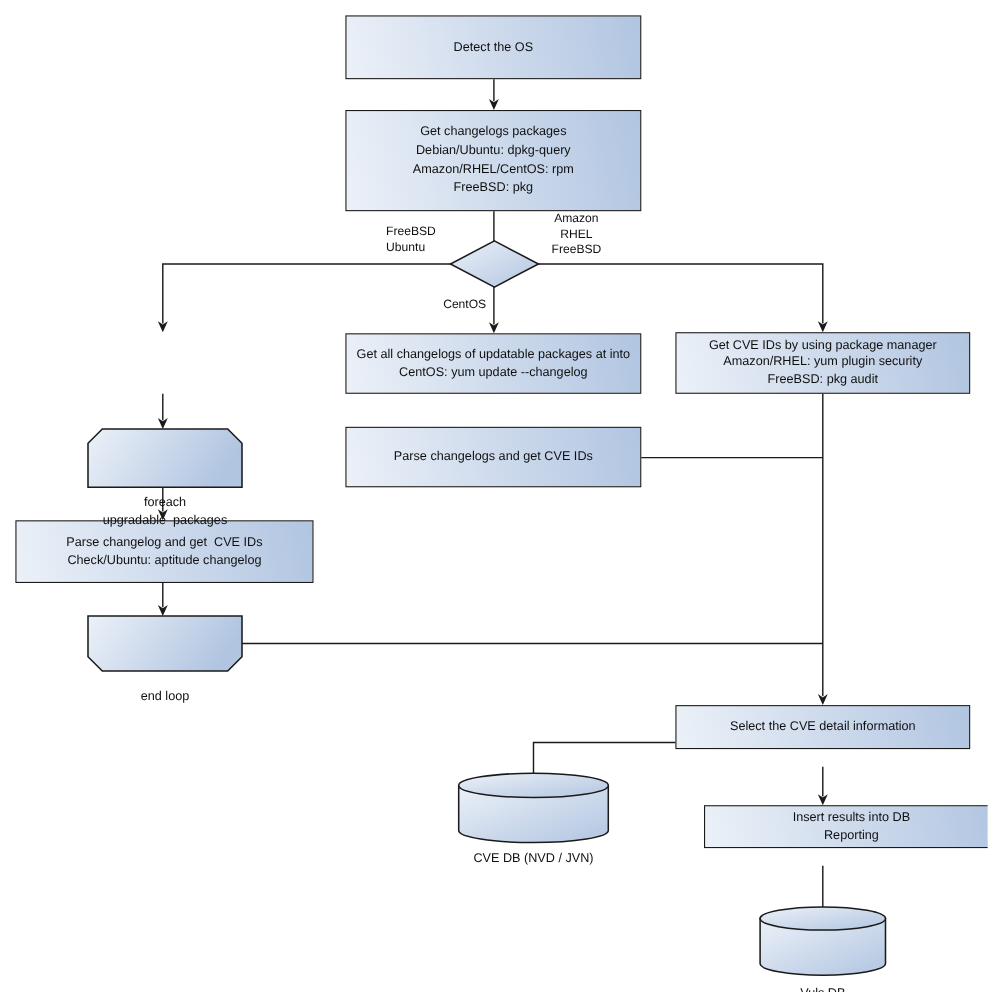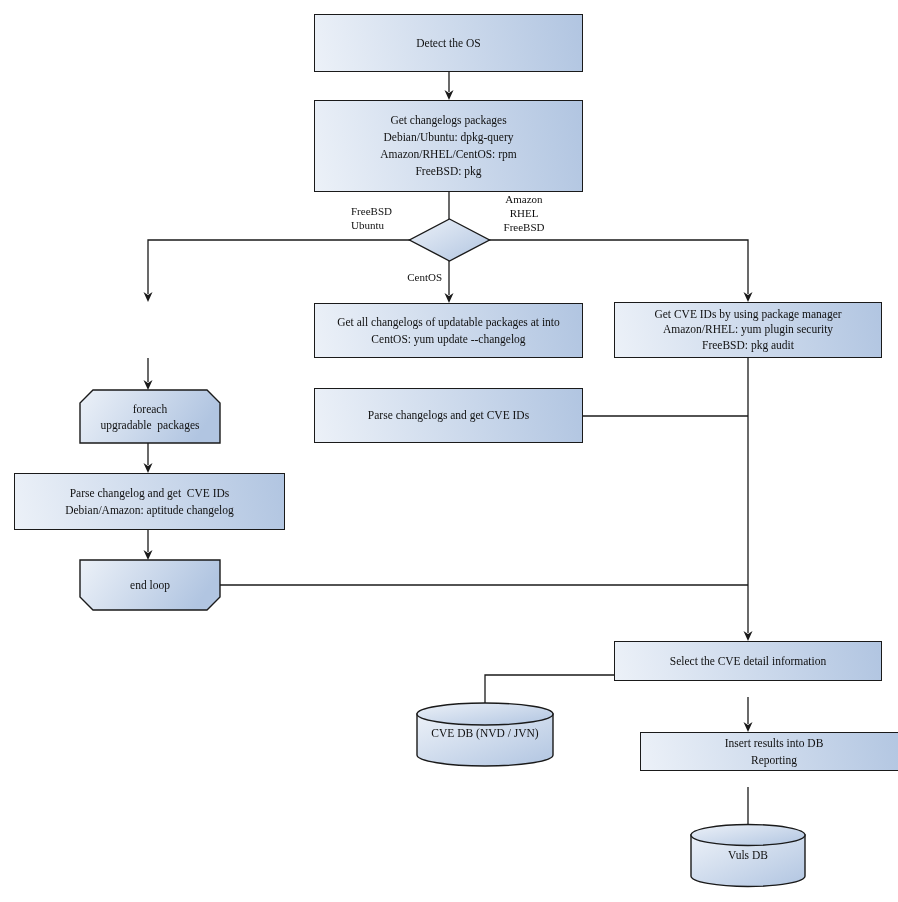--- a/index.html
+++ b/index.html
@@ -4,34 +4,34 @@
 <style>
   :root{
     --node-fill-light:#ecf1f8;
     --node-fill-dark:#b1c5e1;
     --stroke:#1a1a1a;
     --text:#101010;
     --background:#ffffff;
   }
   html,body{margin:0;padding:0;background:var(--background);}
   .stage{position:relative;width:898px;height:902px;background:var(--background);
-         font-family:Liberation Serif, serif;color:var(--text);overflow:hidden;}
+         font-family:Liberation Sans, sans-serif;color:var(--text);overflow:hidden;}
   .wires{position:absolute;left:0;top:0;width:898px;height:902px;}
   .wire{stroke:var(--stroke);stroke-width:1.3;fill:none;}
   .shape{stroke:var(--stroke);stroke-width:1.4;}
   .arrow{fill:var(--stroke);stroke:none;}
   .stop-light{stop-color:var(--node-fill-light);}
   .stop-dark{stop-color:var(--node-fill-dark);}
   .box{position:absolute;box-sizing:border-box;border:1.3px solid var(--stroke);
        background:linear-gradient(258deg,var(--node-fill-dark) 0%,var(--node-fill-light) 100%);
        display:flex;flex-direction:column;align-items:center;justify-content:center;
        font-size:11.5px;line-height:17px;text-align:center;}
   .box .line, .shape-label .line{white-space:pre;}
   .shape-label{position:absolute;display:flex;flex-direction:column;align-items:center;justify-content:center;
-       font-size:11.5px;line-height:16px;text-align:center;}
+       font-size:11.5px;line-height:16px;text-align:center;margin-top:48px;}
   .edge-label{position:absolute;font-size:11px;line-height:13.8px;}
 </style>
 </head>
 <body>
 
 <div class="stage">
 
   <svg class="wires" viewBox="0 0 898 902">
     <defs>
       <linearGradient id="shapeGrad" x1="0" y1="0" x2="1" y2="1">
@@ -87,21 +87,21 @@
   <div class="box" style="left:314px;top:100px;width:269px;height:92px">
     <div class="line">Get changelogs packages</div>
     <div class="line">Debian/Ubuntu: dpkg-query</div>
     <div class="line">Amazon/RHEL/CentOS: rpm</div>
     <div class="line">FreeBSD: pkg</div>
   </div>
 
 
   <div class="box" style="left:14px;top:473px;width:271px;height:57px">
     <div class="line">Parse changelog and get  CVE IDs</div>
-    <div class="line">Debian/Amazon: aptitude changelog</div>
+    <div class="line">Check/Ubuntu: aptitude changelog</div>
   </div>
 
   <div class="box" style="left:314px;top:303px;width:269px;height:55px">
     <div class="line">Get all changelogs of updatable packages at into</div>
     <div class="line">CentOS: yum update --changelog</div>
   </div>
 
   <div class="box" style="left:314px;top:388px;width:269px;height:55px">
     <div class="line">Parse changelogs and get CVE IDs</div>
   </div>

